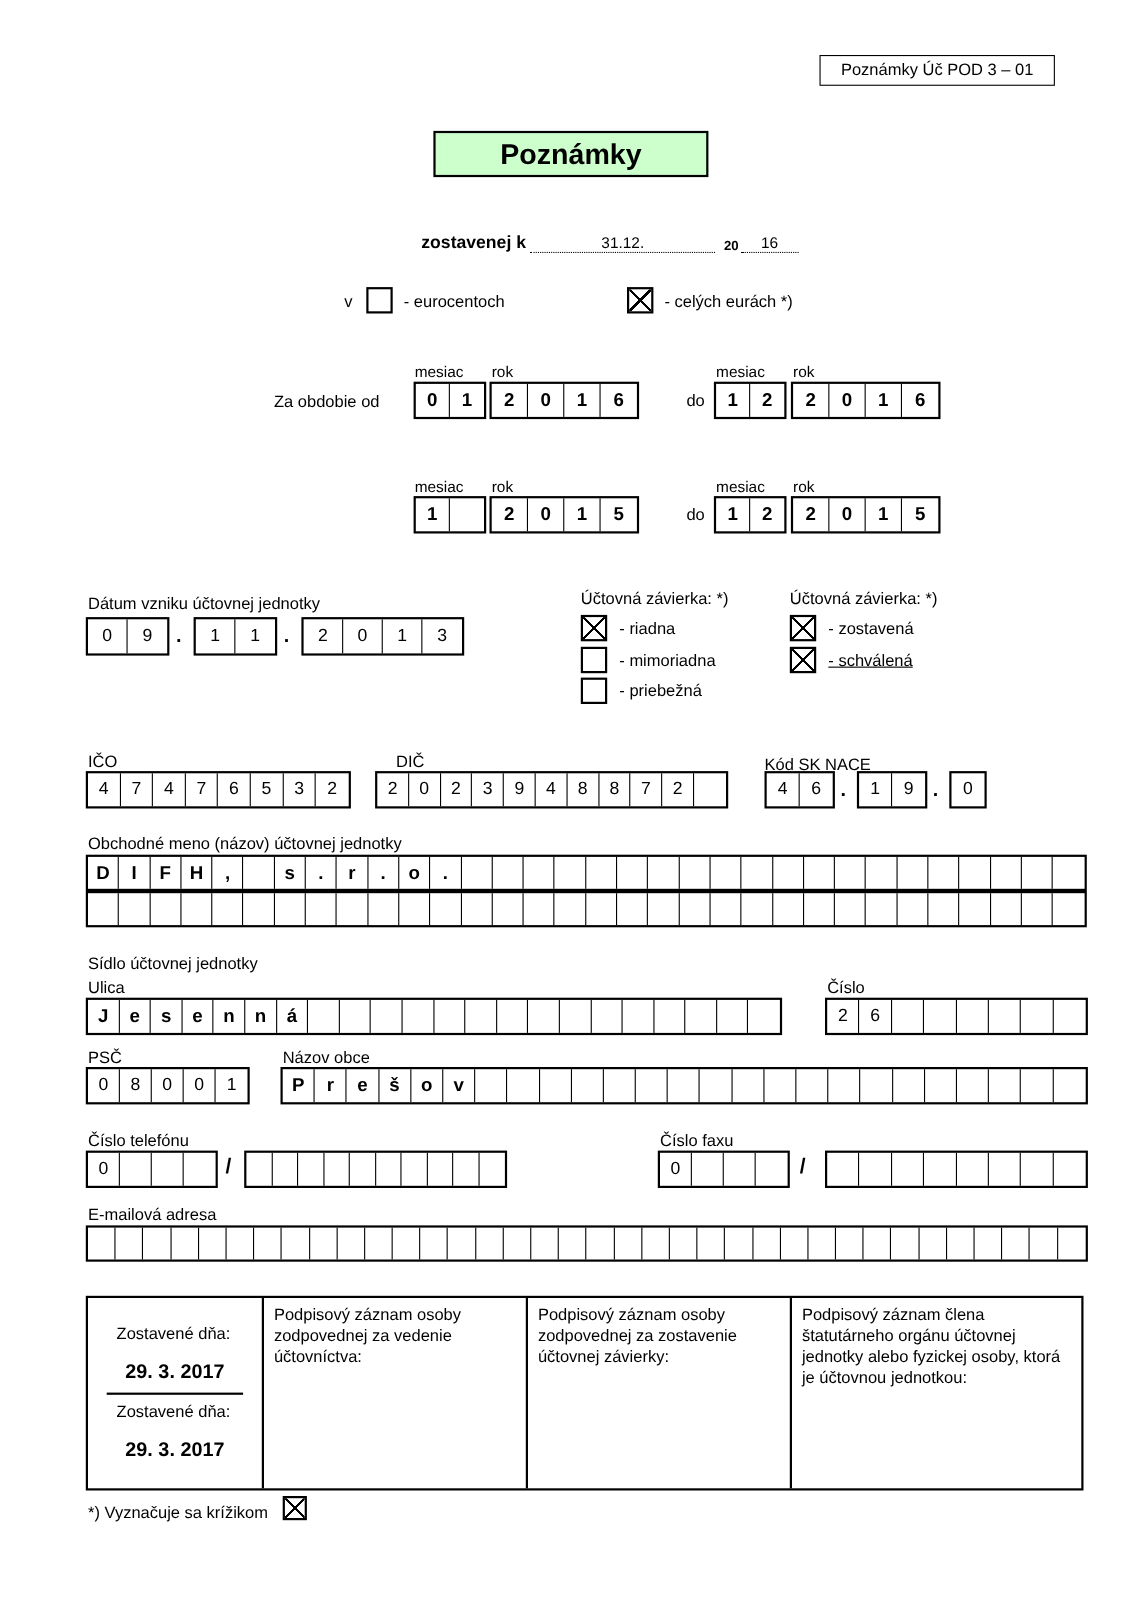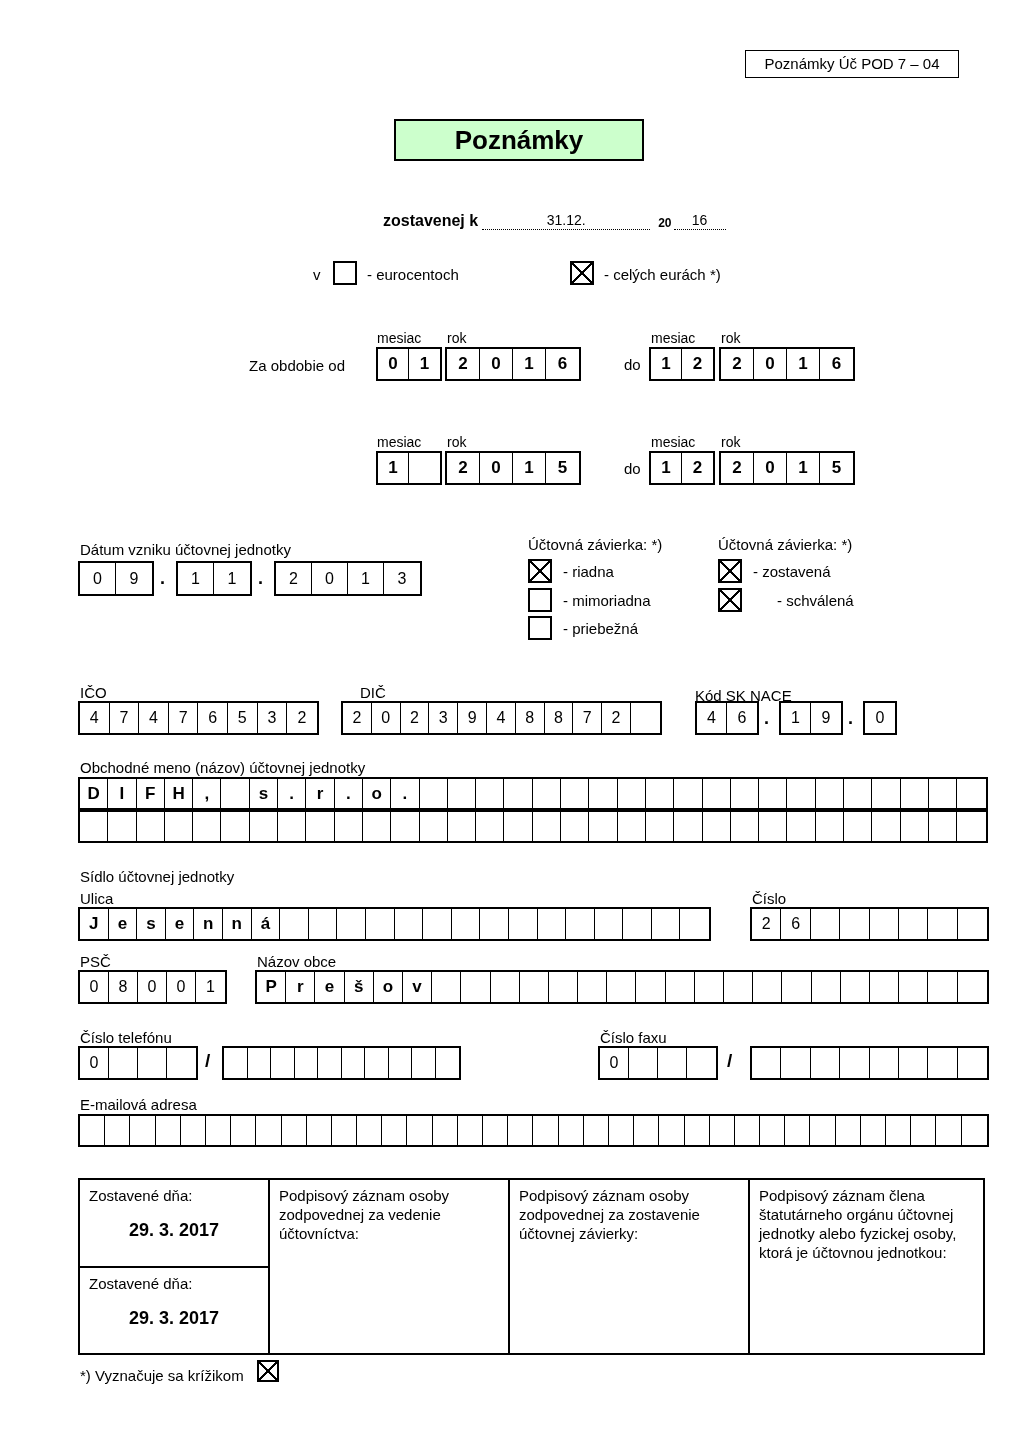--- a/index.html
+++ b/index.html
@@ -38,32 +38,32 @@
       linear-gradient(to bottom left,  transparent calc(50% - 1px), #000 calc(50% - 1px), #000 calc(50% + 1px), transparent calc(50% + 1px));}
 
   .dotsep{position:absolute;font-size:18px;font-weight:bold;}
   .slash{position:absolute;font-size:19px;font-weight:bold;}
 
   
   .sigtable{position:absolute;left:78px;top:1178px;width:907px;height:177px;border:2px solid #000;
             display:flex;box-sizing:border-box;}
   .sigcol{box-sizing:border-box;border-right:2px solid #000;padding:6px 9px;font-size:15px;line-height:19px;}
   .sigcol:last-child{border-right:none;}
-  .sigcol1{width:190px;padding:0;display:flex;flex-direction:column;}
+  .sigcol1{width:160px;padding:17px;display:flex;flex-direction:column;}
   .sigrow{box-sizing:border-box;flex:1;padding:6px 9px;border-bottom:2px solid #000;}
   .sigrow:last-child{border-bottom:none;}
   .sigdate{text-align:center;font-size:18px;font-weight:bold;margin-top:16px;}
 </style>
 </head>
 <body>
 
 <div class="page">
 
   <div class="abs formcode" style="left:745px;top:50px;width:212px;">
-    <span>Poznámky Úč POD 7 – 04</span>
+    <span>Poznámky Úč POD 3 – 01</span>
   </div>
 
   <div class="abs titlebox" style="left:394px;top:119px;width:246px;height:38px;">
     <span>Poznámky</span>
   </div>
 
 
   <div class="abs" style="left:383px;top:212px;display:flex;align-items:flex-end;">
     <span class="b" style="font-size:16px;">zostavenej k</span>
     <span class="fill" style="width:168px;margin-left:4px;">31.12.</span>
@@ -153,21 +153,21 @@
   <span class="abs lbl" style="left:563px;top:563px;">- riadna</span>
   <div class="xbox" style="left:528px;top:588px;"></div>
   <span class="abs lbl" style="left:563px;top:592px;">- mimoriadna</span>
   <div class="xbox" style="left:528px;top:616px;"></div>
   <span class="abs lbl" style="left:563px;top:620px;">- priebežná</span>
 
   <span class="abs lbl" style="left:718px;top:536px;">Účtovná závierka: *)</span>
   <div class="xbox checked" style="left:718px;top:559px;"></div>
   <span class="abs lbl" style="left:753px;top:563px;">- zostavená</span>
   <div class="xbox checked" style="left:718px;top:588px;"></div>
-  <span class="abs lbl" style="left:777px;top:592px;">- schválená</span>
+  <span class="abs lbl" style="left:753px;top:592px;text-decoration:underline;">- schválená</span>
 
   <span class="abs lbl" style="left:80px;top:684px;">IČO</span>
   <div class="cellrow" style="left:78px;top:701px;--cw:29.6px;--ch:30px;">
       <span class="cell">4</span>
       <span class="cell">7</span>
       <span class="cell">4</span>
       <span class="cell">7</span>
       <span class="cell">6</span>
       <span class="cell">5</span>
       <span class="cell">3</span>

